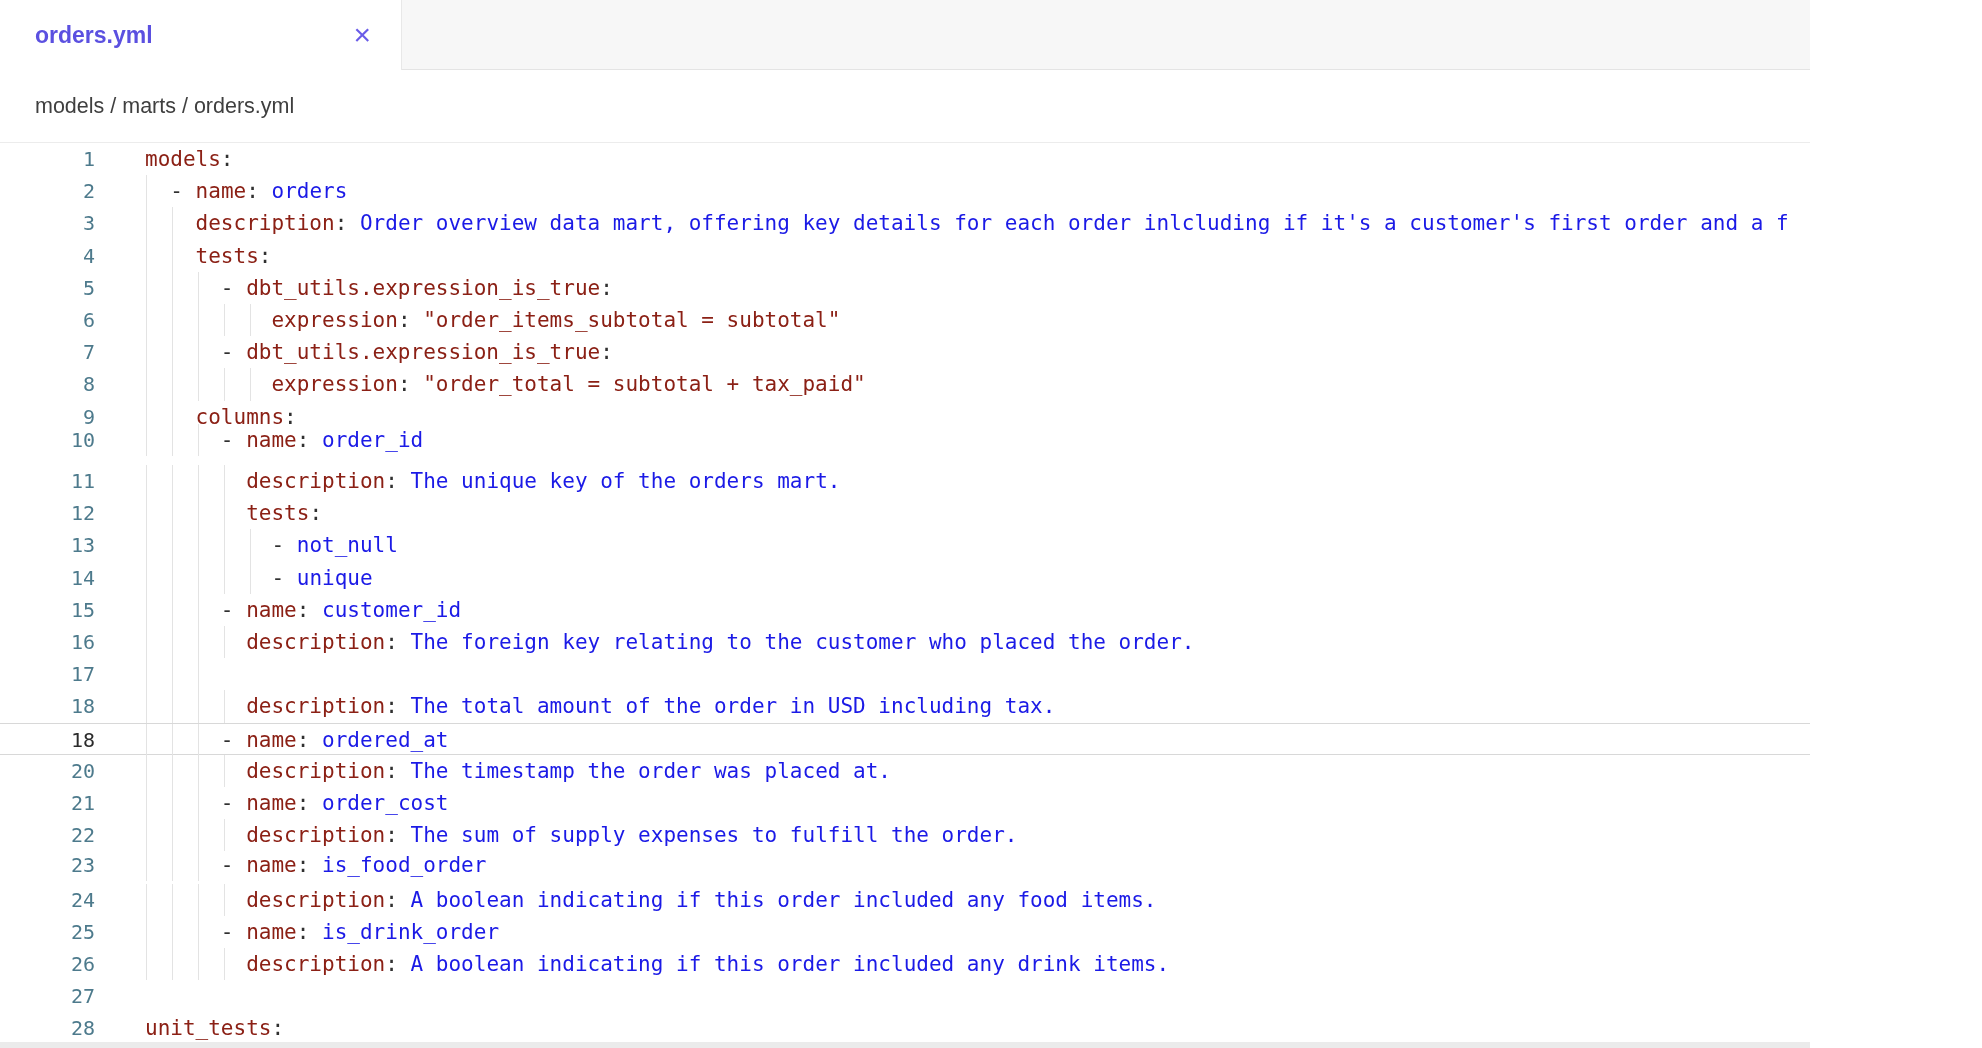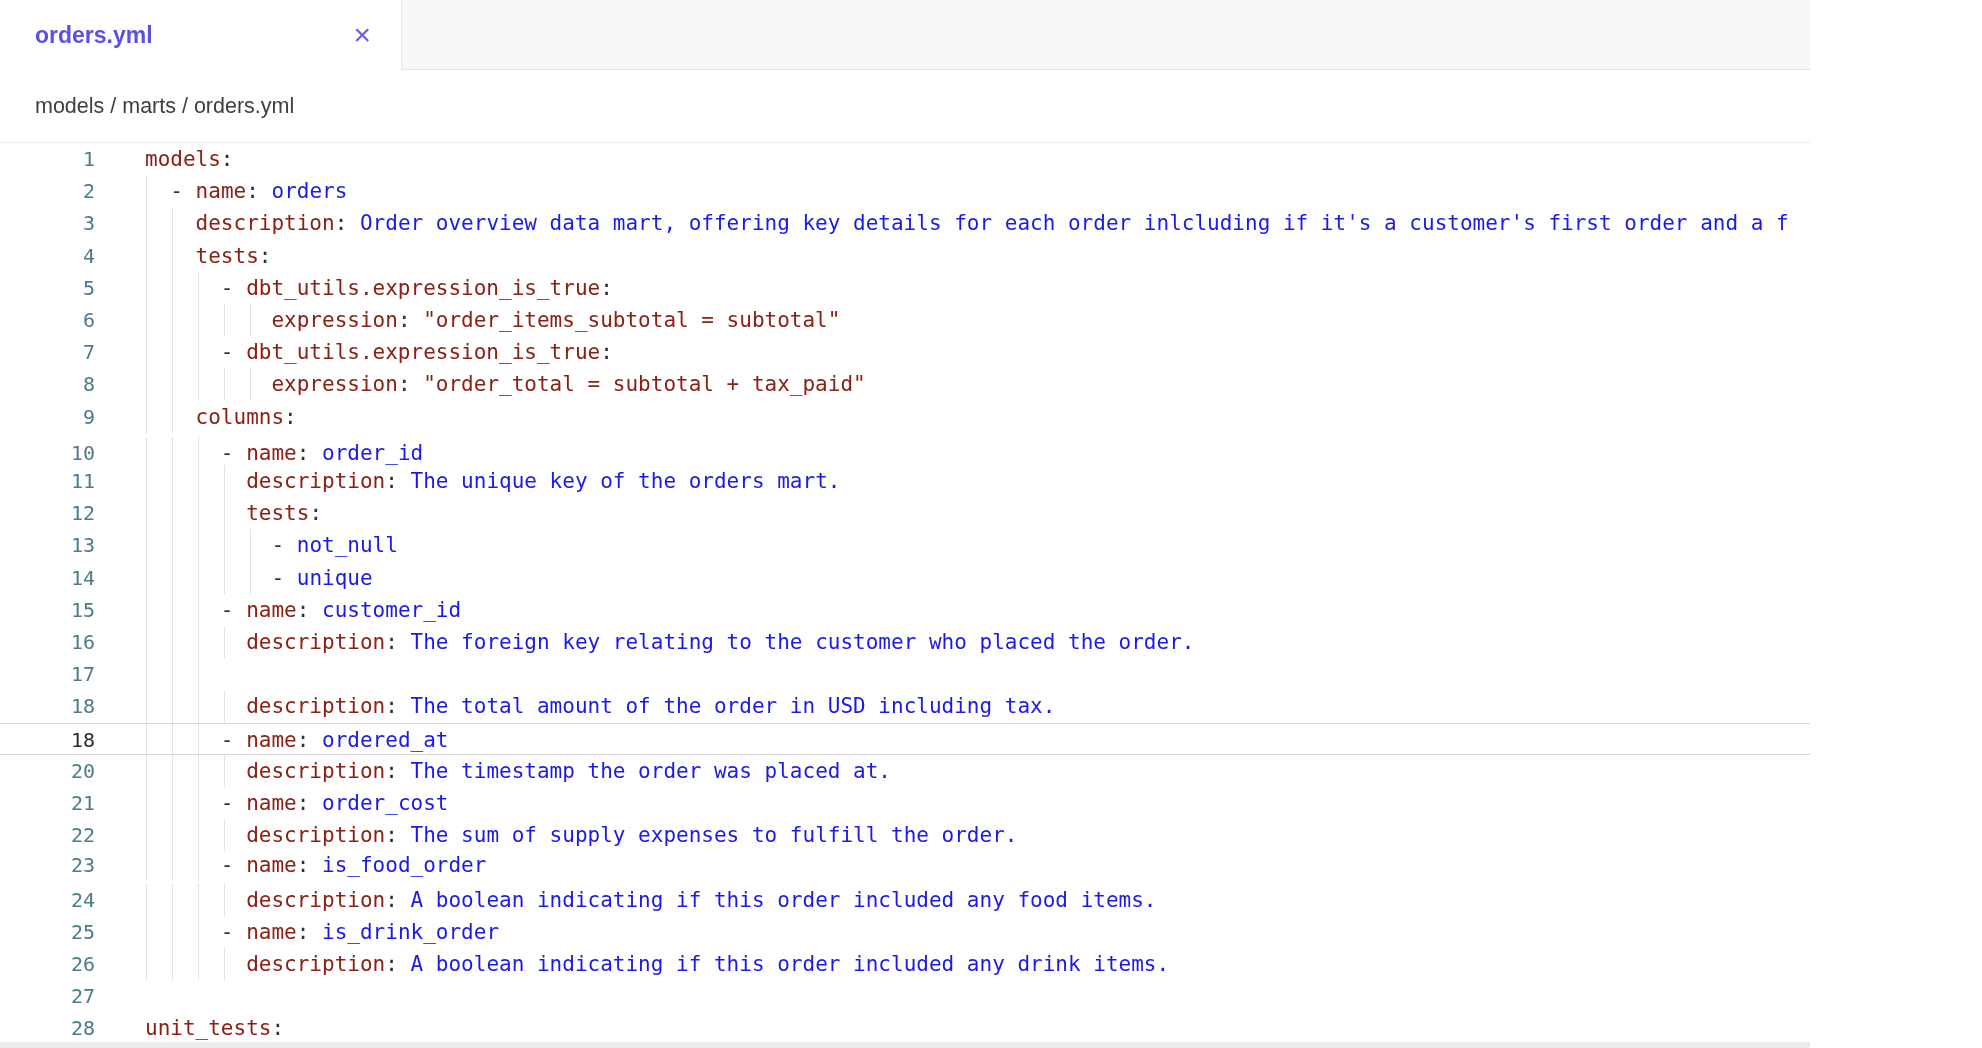--- a/index.html
+++ b/index.html
@@ -137,21 +137,21 @@
         <span class="guide" style="left: 223.76px;"></span>
         <span class="guide" style="left: 249.68px;"></span>
         <div class="code"><span class="tok-p">          </span><span class="tok-k">expression</span><span class="tok-d">:</span><span class="tok-p"> </span><span class="tok-s">"order_total = subtotal + tax_paid"</span></div>
       </div>
       <div class="cl" style="top: 257.6px;">
         <div class="ln">9</div>
         <span class="guide" style="left: 146px;"></span>
         <span class="guide" style="left: 171.92px;"></span>
         <div class="code"><span class="tok-p">    </span><span class="tok-k">columns</span><span class="tok-d">:</span></div>
       </div>
-      <div class="cl" style="top: 294px; text-decoration: underline;">
+      <div class="cl" style="top: 281px; text-decoration: underline;">
         <div class="ln">10</div>
         <span class="guide" style="left: 146px;"></span>
         <span class="guide" style="left: 171.92px;"></span>
         <span class="guide" style="left: 197.84px;"></span>
         <div class="code"><span class="tok-p">      </span><span class="tok-d">- </span><span class="tok-k">name</span><span class="tok-d">:</span><span class="tok-p"> </span><span class="tok-v">order_id</span></div>
       </div>
       <div class="cl" style="top: 322px;">
         <div class="ln">11</div>
         <span class="guide" style="left: 146px;"></span>
         <span class="guide" style="left: 171.92px;"></span>

